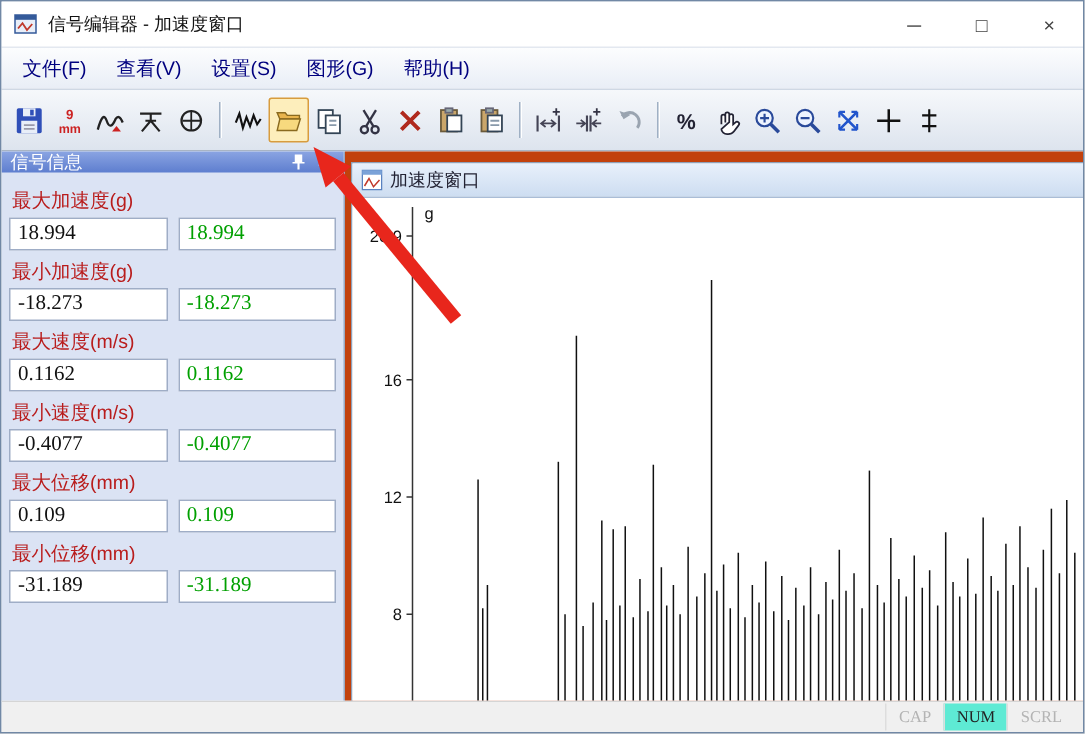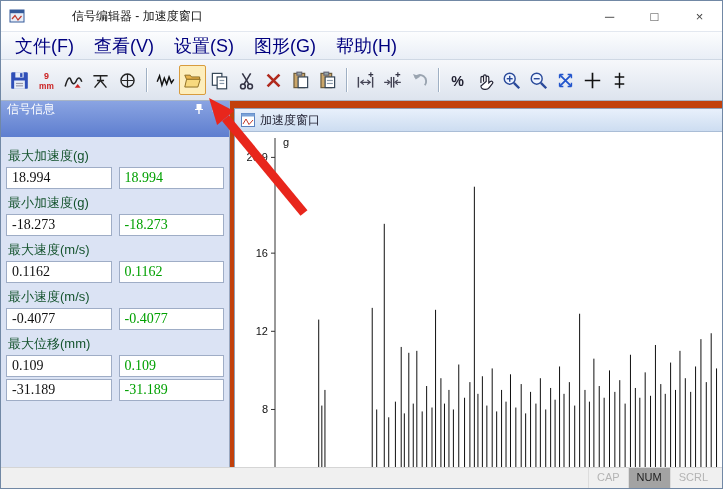--- a/index.html
+++ b/index.html
@@ -3,58 +3,58 @@
 <meta charset="utf-8">
 <style>
   * { margin:0; padding:0; box-sizing:border-box; }
   html,body { background:#9aa3b0; }
   .window {
     width:723px; height:489px; position:relative; overflow:hidden;
     font-family:"Liberation Sans","DejaVu Sans",sans-serif; font-size:13px;
     border:1px solid #7188a5; background:#fff;
   }
   
-  .titlebar { height:30px; display:flex; align-items:center; background:#ffffff; padding-left:8px;gap:40px; }
+  .titlebar { height:30px; display:flex; align-items:center; background:#ffffff; padding-left:8px; }
   .app-icon { width:17px; height:16px; margin-right:6px; flex:0 0 auto; }
   .app-icon svg { width:16px; height:16px; display:block; }
   .title-text { font-size:12px; color:#111; flex:1; white-space:nowrap; overflow:hidden; }
   .win-controls { display:flex; height:100%; }
   .win-btn { width:45px; display:flex; align-items:center; justify-content:center; font-size:13px; color:#444; }
   
   .menubar { height:28px; display:flex; align-items:center; background:linear-gradient(#fcfdfe,#e9eef6); border-top:1px solid #e3e8f0; padding-left:4px; }
-  .menu-item { padding:5px 10px; color:#00007f; font-size:18px; white-space:nowrap; }
+  .menu-item { padding:5px 10px; color:#00007f; font-size:13px; white-space:nowrap; }
   
   .toolbar { height:42px; display:flex; align-items:center; background:linear-gradient(#f6f8fb,#dde4ee); border-top:1px solid #cfd8e4; border-bottom:1px solid #a8b4c4; padding:0 5px; }
   .tbtn { width:27px; height:30px; display:flex; align-items:center; justify-content:center; border-radius:2px; flex:0 0 auto; }
   .tbtn svg { width:19px; height:19px; display:block; }
   .tbtn.highlight { border:1px solid #d89c3e; background:#fdeebc; }
   .tsep { width:1px; height:24px; background:#9fb0c4; margin:0 5px; box-shadow:1px 0 0 #fff; flex:0 0 auto; }
   
   .main { display:flex; height:366px; }
   .sidebar { width:229px; background:#dbe3f4; border-right:1px solid #9aa8c0; display:flex; flex-direction:column; flex:0 0 auto; }
-  .panel-header { height:36px; background:linear-gradient(#8aa4e2,#5e7ecf); color:#fff; display:flex; align-items:flex-start; padding:0 6px; font-size:12px; }
+  .panel-header { height:14px; background:linear-gradient(#8aa4e2,#5e7ecf); color:#fff; display:flex; align-items:center; padding:0 6px; font-size:12px; }
   .ph-title { flex:1; }
   .ph-btn { width:16px; text-align:center; color:#fff; font-size:12px; line-height:16px; }
   .ph-btn svg { width:12px; height:12px; display:block; margin:2px auto; }
   .stats { padding:7px 5px; }
-  .stat-label { font-size:13px; color:#14532d; padding:3px 2px 2px; }
+  .stat-label { font-size:13px; color:#b91c1c; padding:3px 2px 2px; }
   .stat-row { display:flex; gap:7px; margin-bottom:2px;font-family:Liberation Serif, serif; }
   .stat-box { flex:1; height:22px; line-height:20px; background:#fff; border:1px solid #9fadc6; padding:0 5px; font-size:14px; color:#111; overflow:hidden; }
   .stat-box.green { color:#00A000; }
   .mdi { flex:1; position:relative; background:#c2410c; overflow:hidden; }
   .child-window { position:absolute; left:4px; top:7px; width:492px; height:365px; border:1px solid #8fa0b8; background:#fff; display:flex; flex-direction:column; }
   .child-titlebar { height:23px; background:linear-gradient(#e8f0fb,#cdddf1); border-bottom:1px solid #aabdd6; display:flex; align-items:center; padding:0 6px; font-size:12px; color:#223; gap:5px; flex:0 0 auto; }
   .child-icon svg { width:14px; height:14px; display:block; }
   .chart-area { flex:1; background:#fff; overflow:hidden; }
   .chart-area svg { width:100%; height:100%; display:block; }
   
-  .statusbar { height:21px; background:#f0f0f0; border-top:1px solid #d5d5d5; display:flex; justify-content:flex-end; padding-right:6px; font-size:11px; }
+  .statusbar { height:21px; background:#f0f0f0; border-top:1px solid #d5d5d5; display:flex; align-items:center; justify-content:flex-end; padding-right:6px; font-size:11px;font-family:Liberation Serif, serif; }
   .status-cell { padding:3px 8px; border-left:1px solid #ddd; }
   .status-cell.dim { color:#b4b4b4; }
-  .status-cell.active { background:#a3a3a3; color:#222; }
+  .status-cell.active { background:#5eead4; color:#222; }
   
   .arrow-overlay { position:absolute; left:0; top:0; width:100%; height:100%; pointer-events:none; z-index:60; }
 </style>
 </head>
 <body>
 
 <div class="window">
 
   <div class="titlebar">
     <span class="app-icon">
@@ -269,20 +269,21 @@
           <div class="stat-box">-0.4077</div>
           <div class="stat-box green">-0.4077</div>
         </div>
 
         <div class="stat-label">最大位移(mm)</div>
         <div class="stat-row">
           <div class="stat-box">0.109</div>
           <div class="stat-box green">0.109</div>
         </div>
 
+        <div class="stat-label">最小位移(mm)</div>
         <div class="stat-row">
           <div class="stat-box">-31.189</div>
           <div class="stat-box green">-31.189</div>
         </div>
 
       </div>
     </div>
 
     <div class="mdi">
       <div class="child-window">

